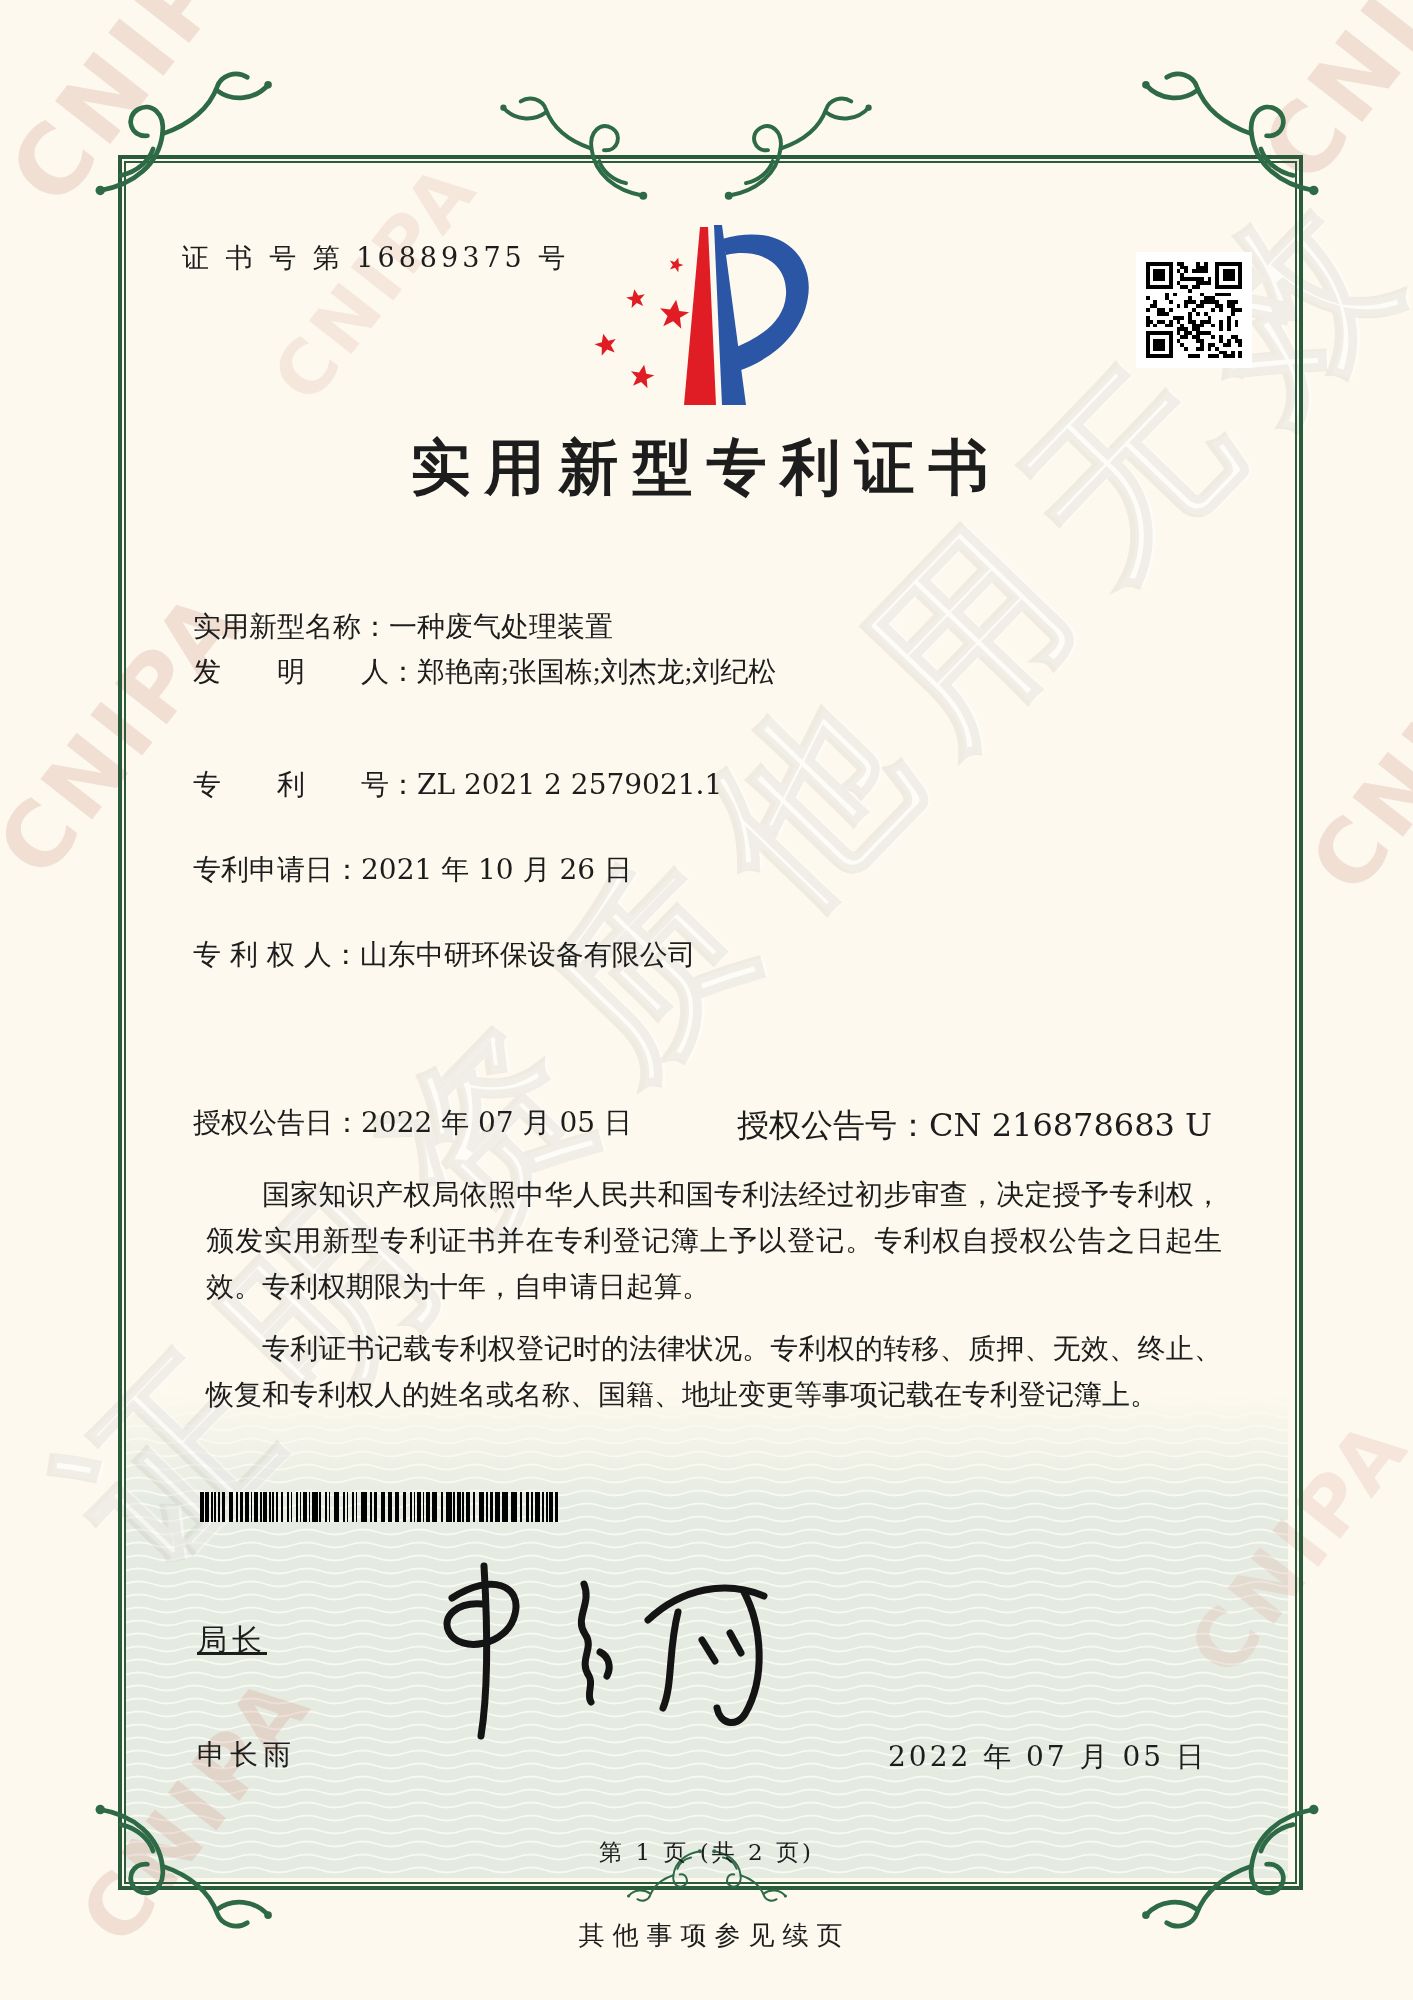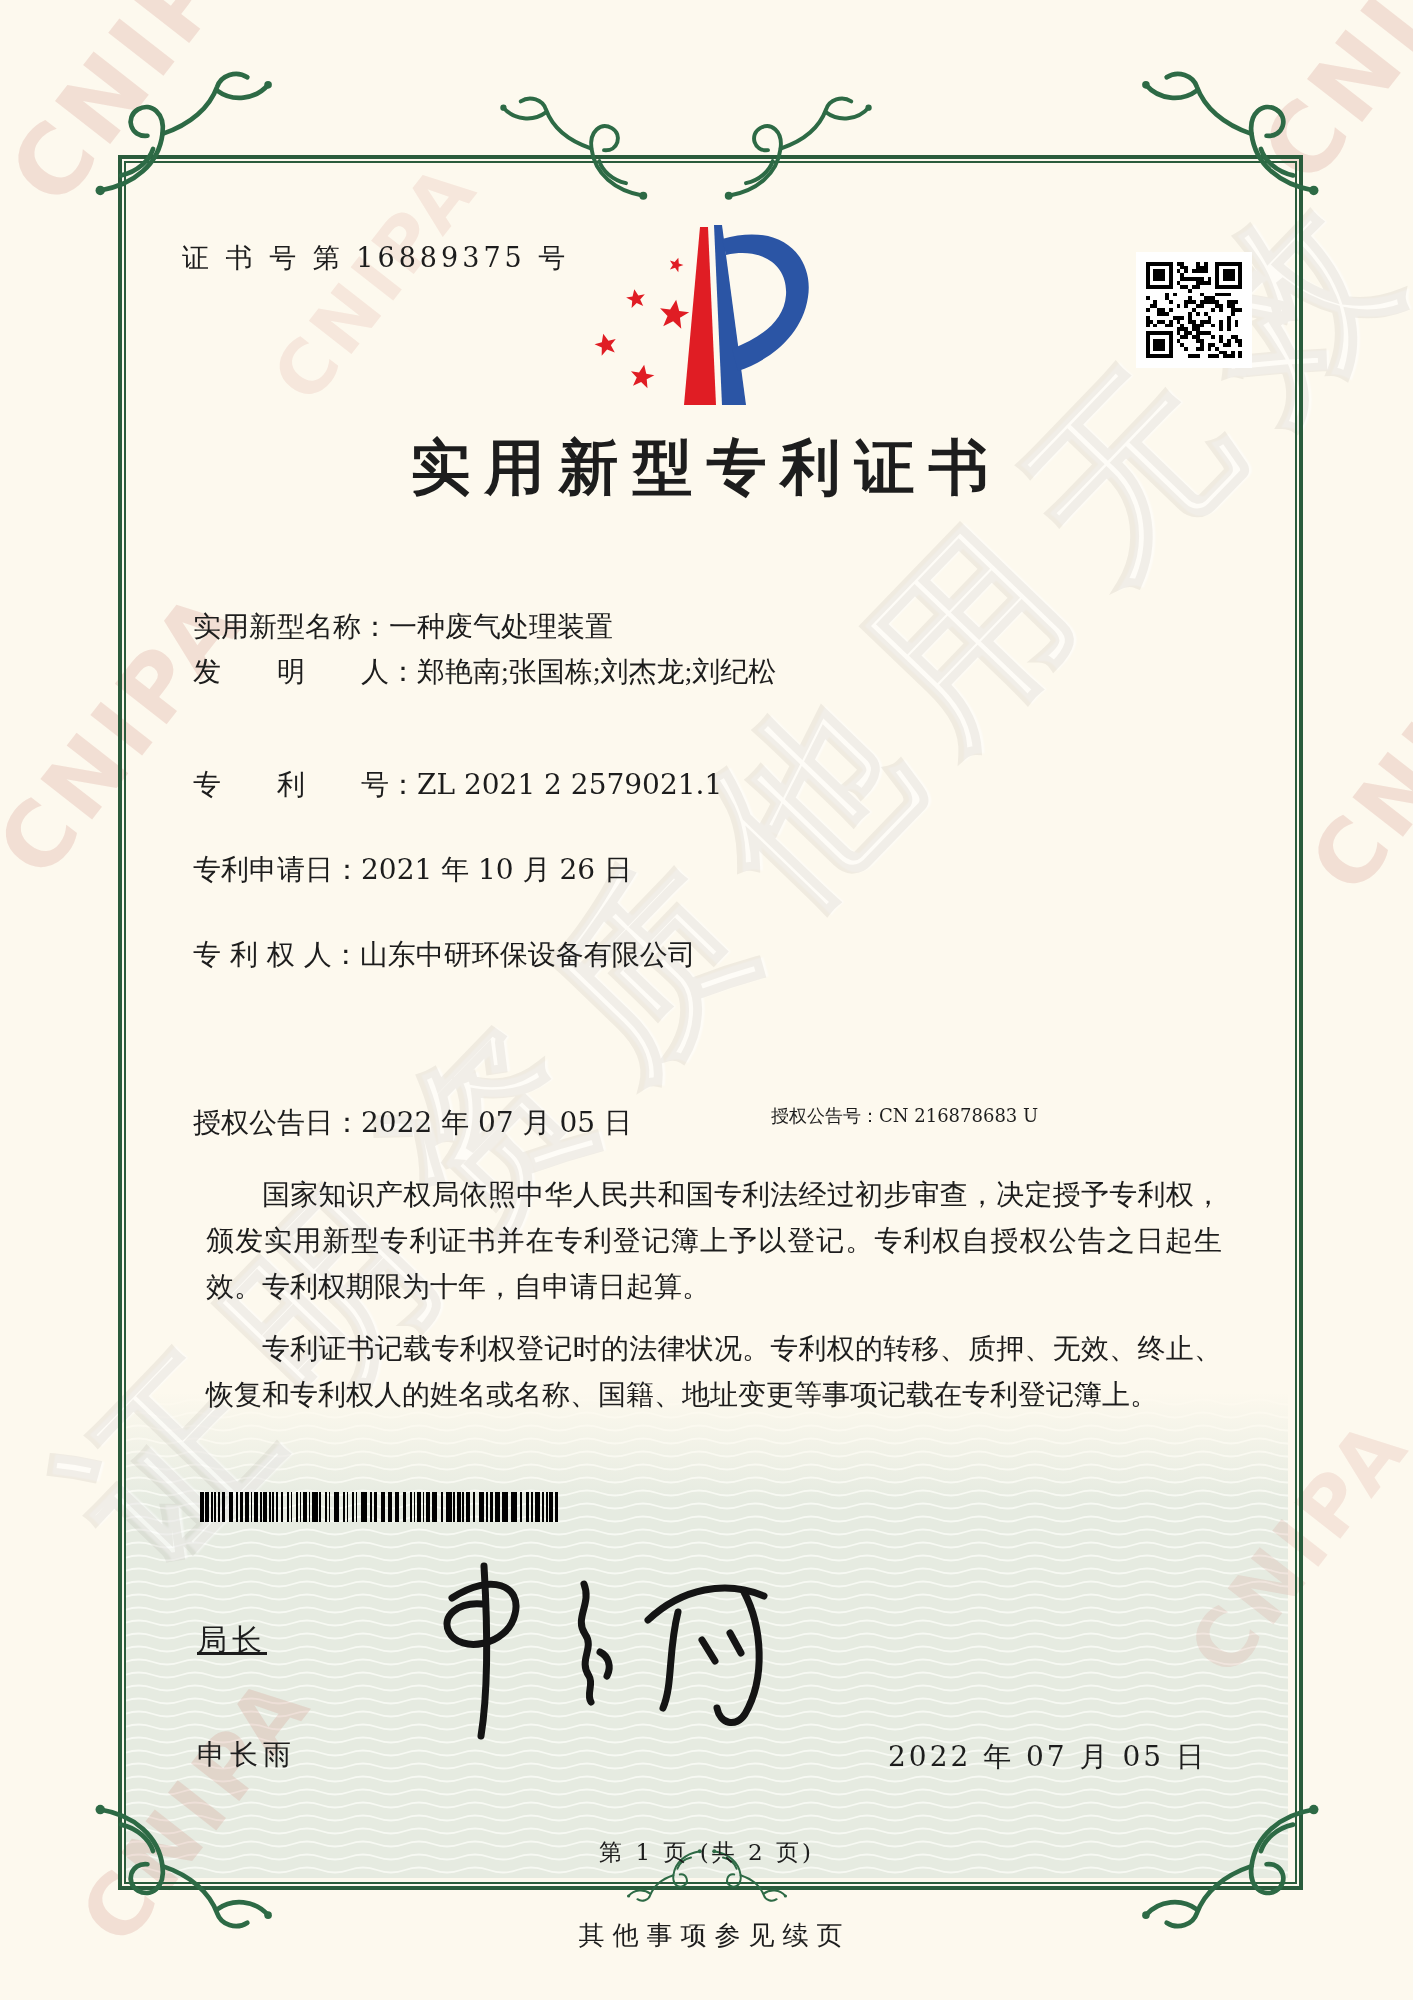--- a/index.html
+++ b/index.html
@@ -36,21 +36,21 @@
   
   .content{position:absolute;inset:0;z-index:3;}
   .cert-no{position:absolute;left:182px;top:240px;font-size:27px;letter-spacing:4px;white-space:pre;}
   .logo{position:absolute;left:578px;top:208px;}
   .qr{position:absolute;left:1136px;top:252px;background:#fff;padding:2px;}
   .title{position:absolute;left:0;top:428px;width:100%;text-align:center;
          font-size:60px;font-weight:bold;letter-spacing:14px;}
   .row{position:absolute;left:193px;font-size:28px;white-space:pre;}
   .r0{top:596px;margin-top:12px;} .r1{top:653px;font-family:Liberation Serif, serif;} .r2{top:766px;} .r3{top:851px;}
   .r4{top:936px;} .r5{top:1020px;} .r6{top:1104px;}
-  .grant-right{position:absolute;left:737px;top:1104px;font-size:18px;white-space:pre;margin-left:34px;}
+  .grant-right{position:absolute;left:737px;top:1104px;font-size:32px;white-space:pre;}
   .paras{position:absolute;left:190px;top:1156px;width:1048px;font-size:28px;
          line-height:46px;text-align:justify;}
   .paras p{text-indent:2em;margin:16px;}
   .barcode{position:absolute;left:200px;top:1492px;width:362px;height:30px;}
   .sig-title{position:absolute;left:197px;top:1620px;font-size:30px;letter-spacing:5px;text-decoration:underline;}
   .sig-name{position:absolute;left:197px;top:1736px;font-size:28px;letter-spacing:5px;}
   .sig-script{position:absolute;left:392px;top:1556px;}
   .issue-date{position:absolute;left:888px;top:1738px;font-size:28px;letter-spacing:3px;white-space:pre;}
   .page-footer{position:absolute;left:0;top:1837px;width:100%;text-align:center;font-size:23px;letter-spacing:3px;}
   .continuation{position:absolute;left:0;top:1918px;width:100%;text-align:center;font-size:26px;letter-spacing:8px;padding-left:8px;}

